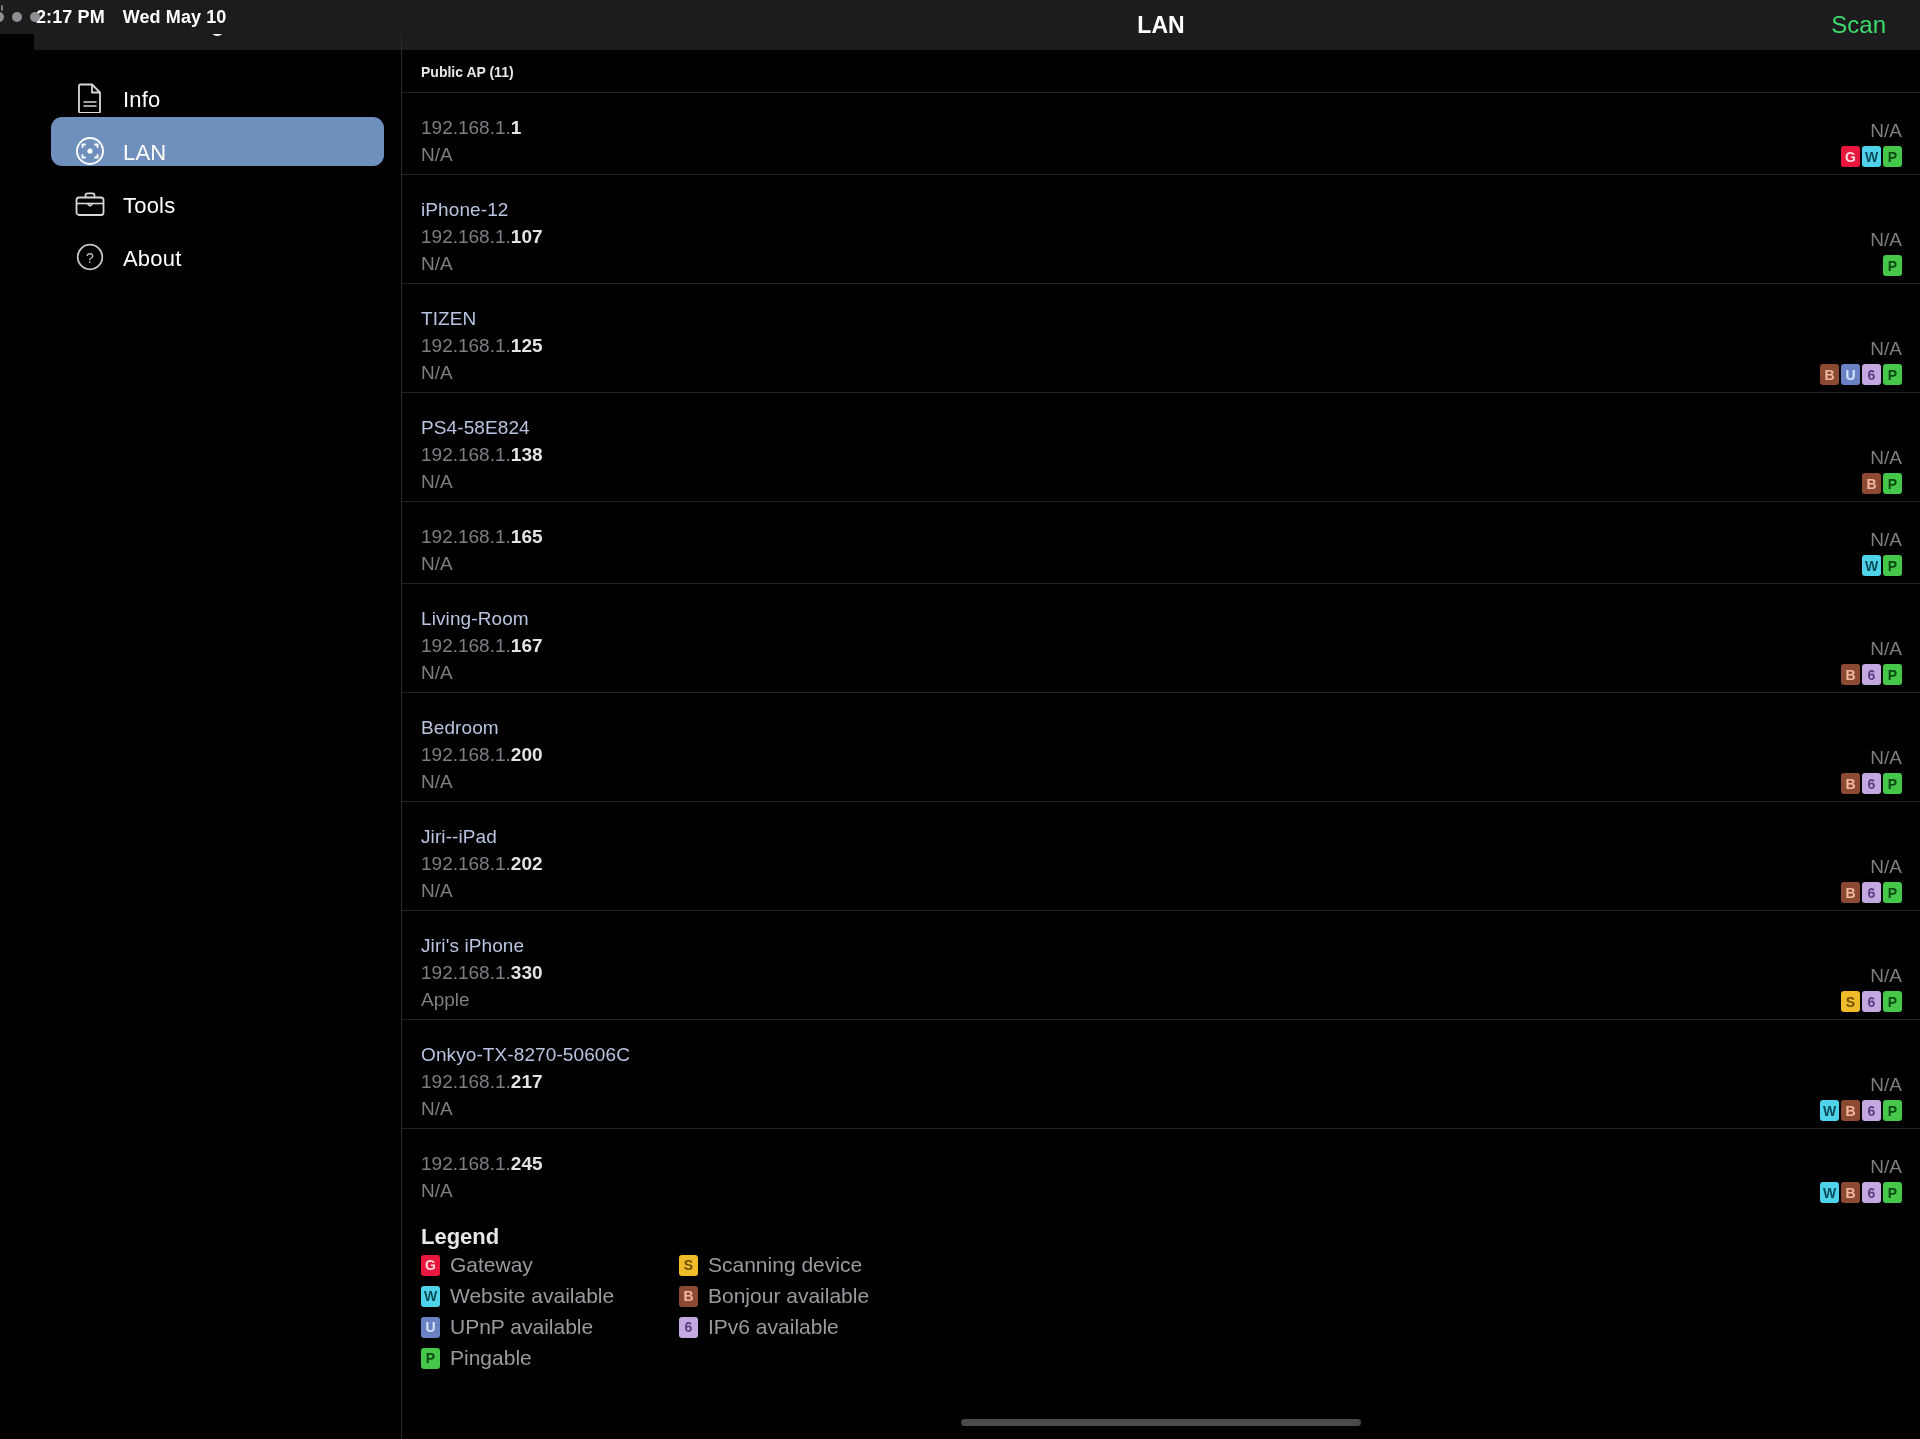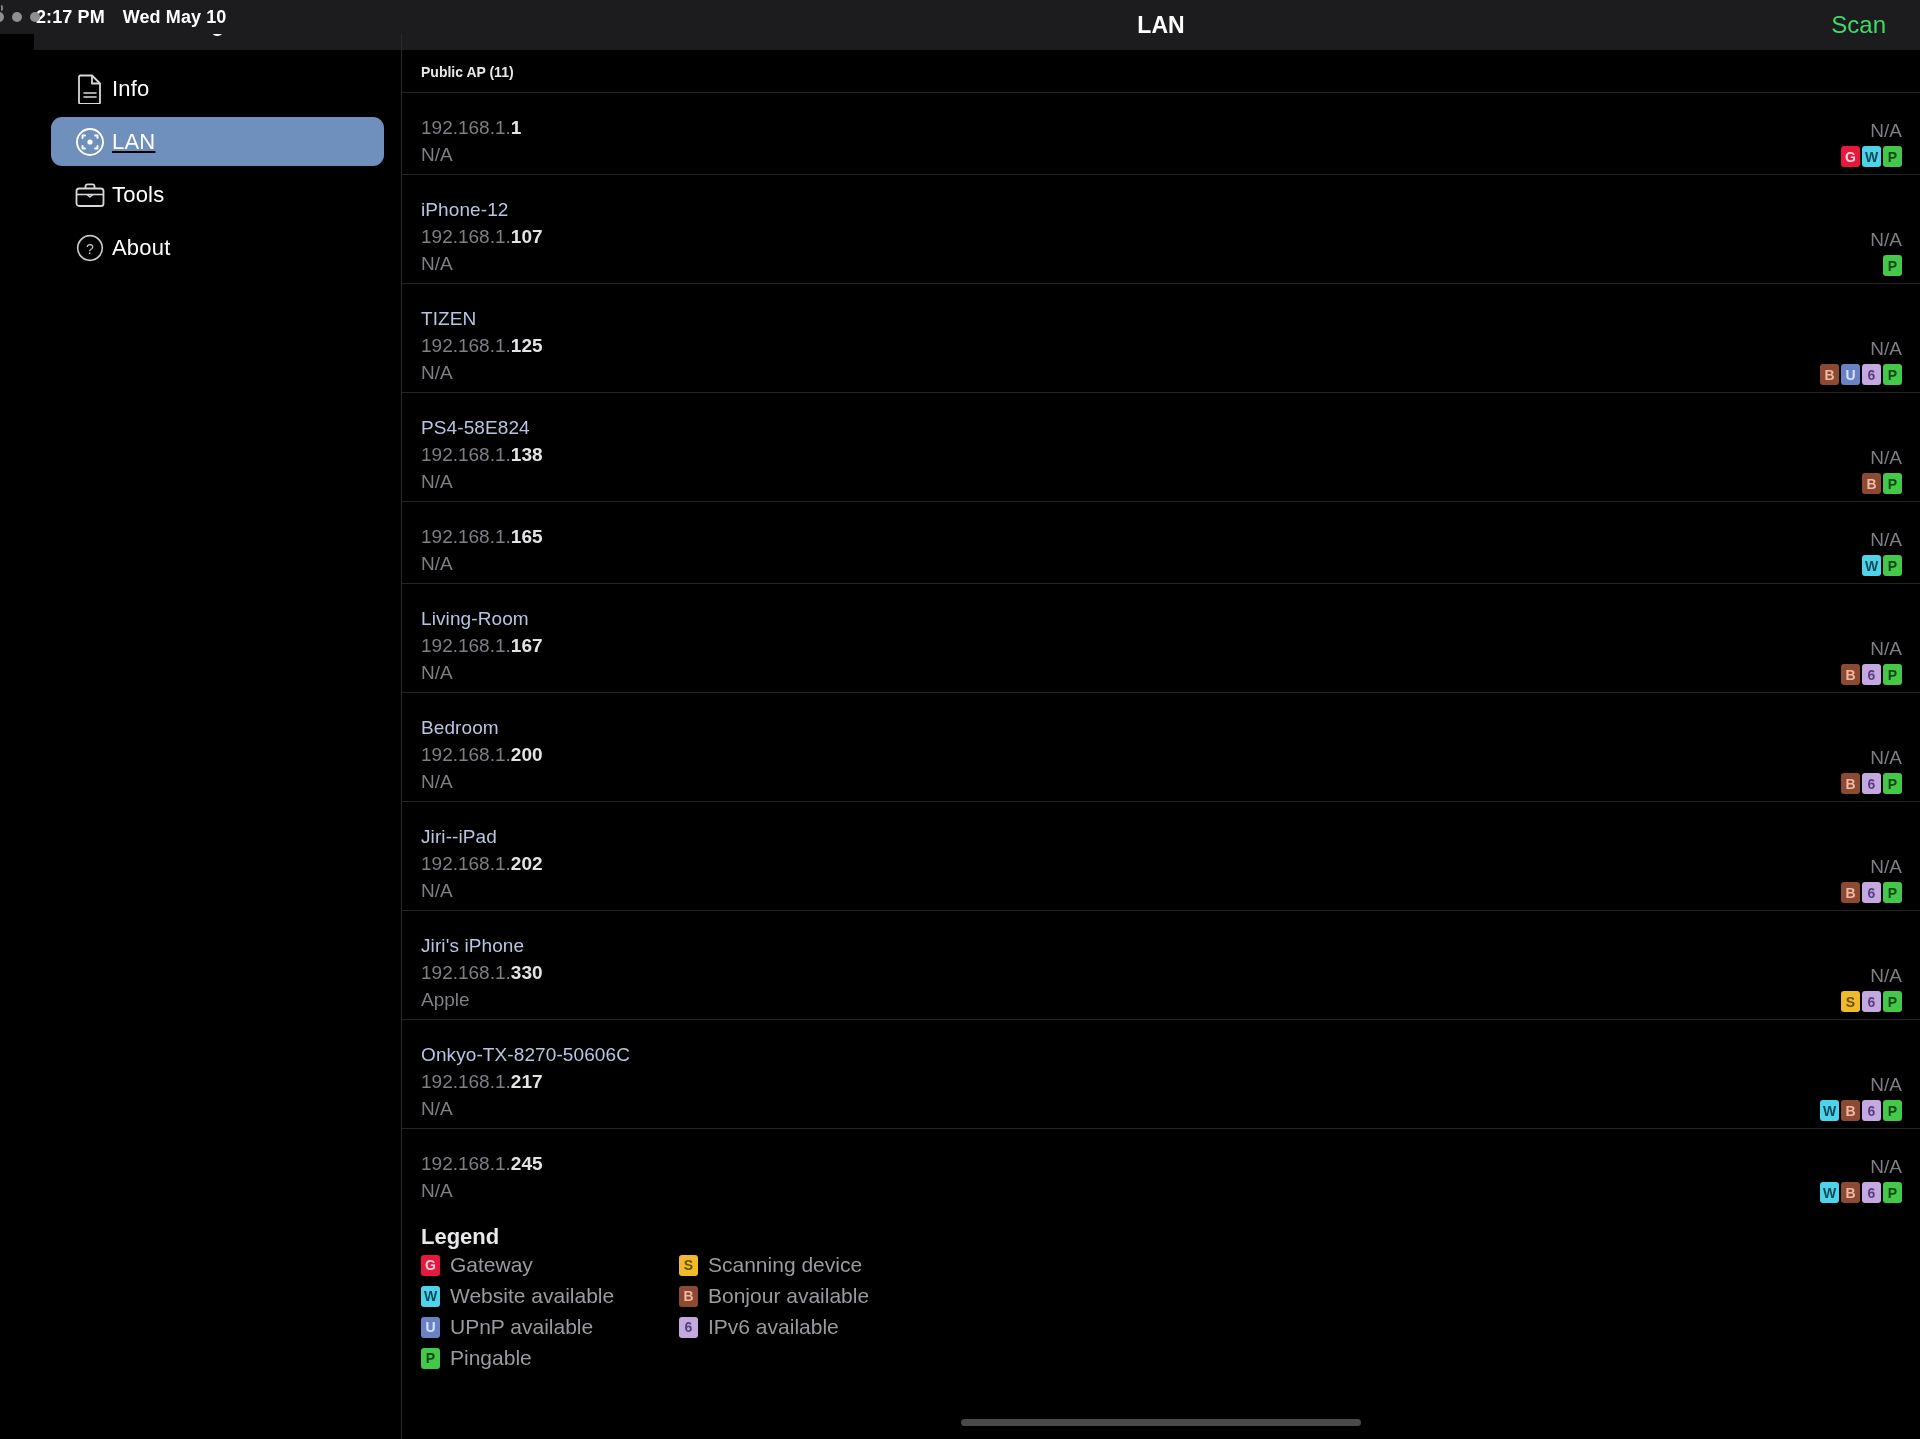--- a/index.html
+++ b/index.html
@@ -129,25 +129,24 @@
   .sidebar-list {
     padding: 14px 17px 0 17px;
     display: flex;
     flex-direction: column;
     gap: 4px;
   }
   .side-item {
     height: 49px;
     border-radius: 11px;
     display: flex;
-    align-items: center;
-    gap: 7px;
+    align-items: flex-end;
+    gap: 18px;
     padding-left: 24px;
     cursor: default;
-    text-decoration: underline;
   }
   .side-item.selected { background: #6f8fbd; }
   .side-icon {
     width: 30px; height: 30px;
     display: flex; align-items: center; justify-content: center;
     flex: 0 0 30px;
   }
   .side-label {
     color: #ffffff;
     font-size: 22px;

